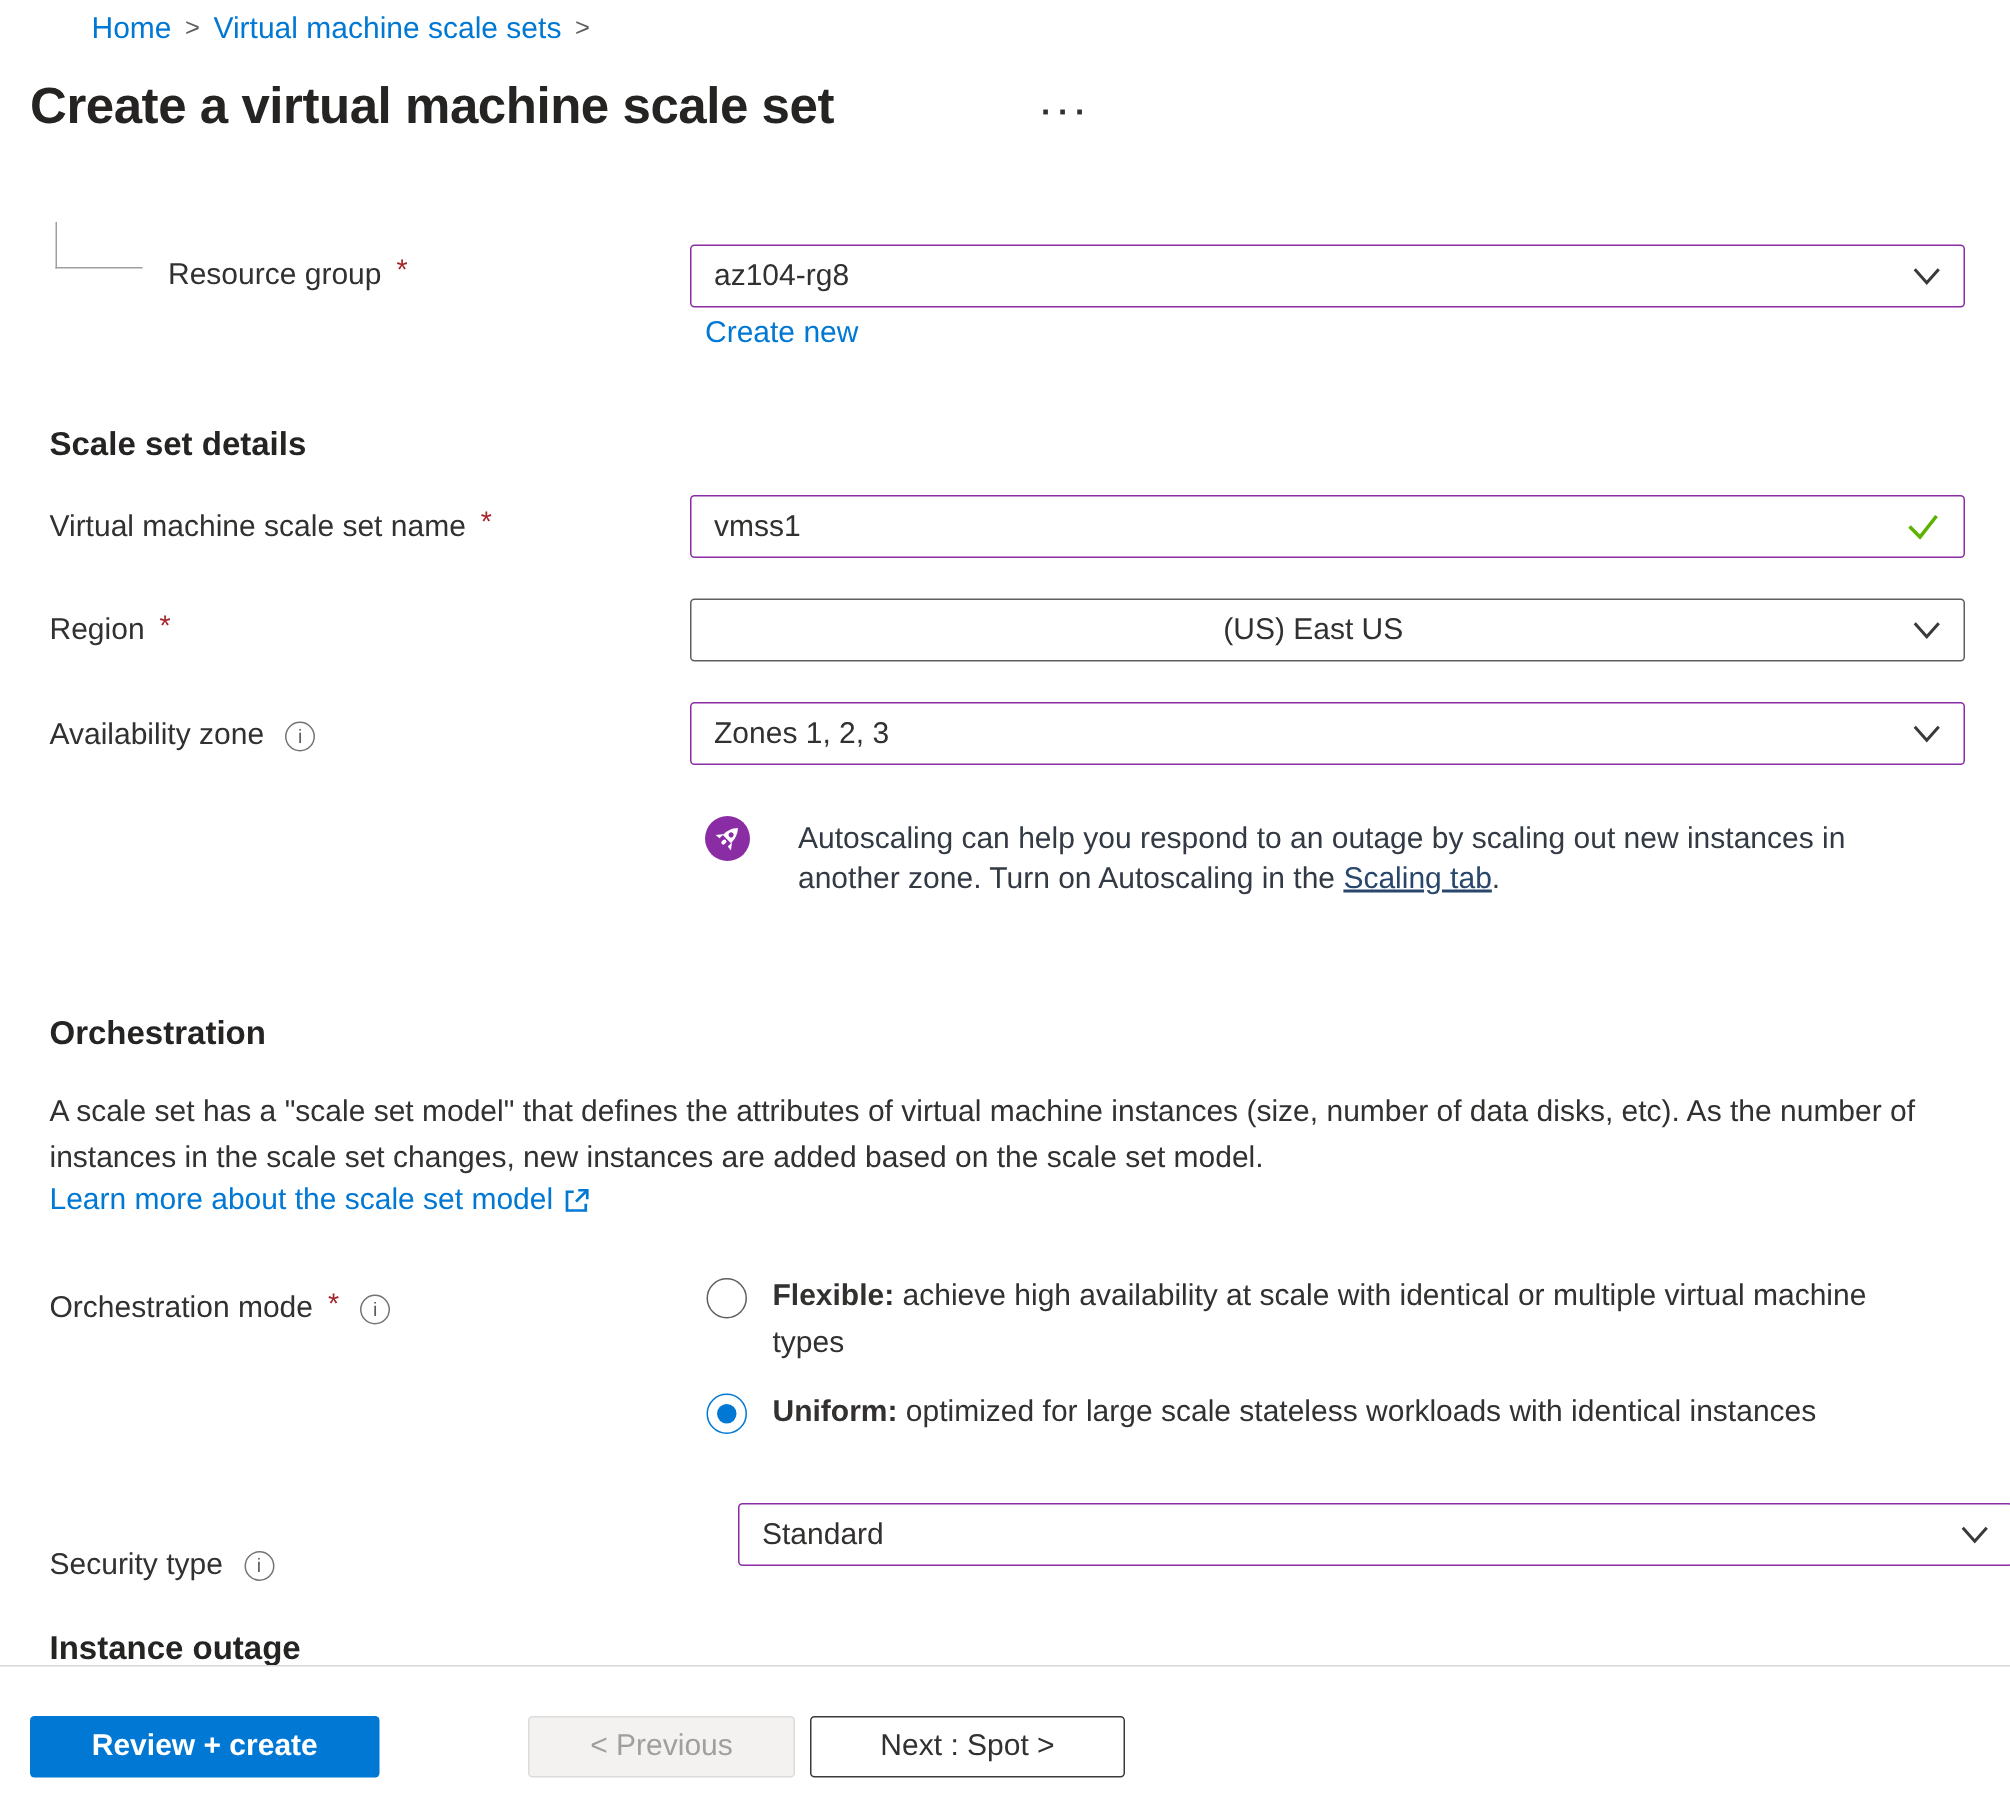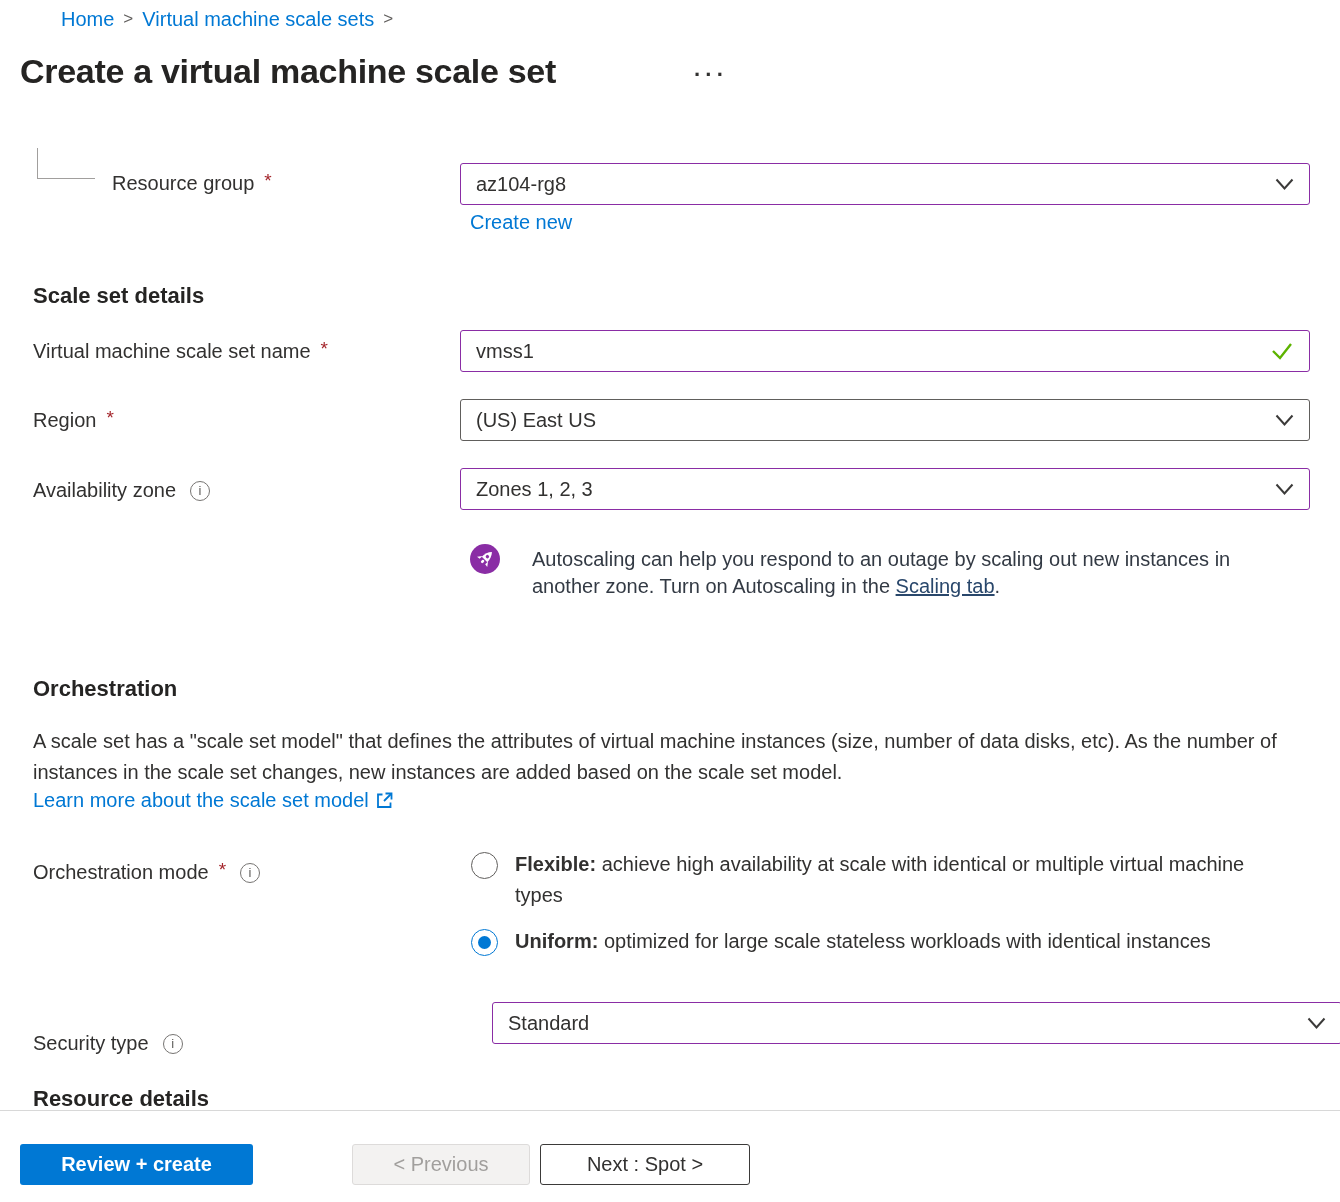--- a/index.html
+++ b/index.html
@@ -111,21 +111,21 @@
       <svg width="24" height="20" viewBox="0 0 24 20">
           <path d="M3 10 L10 17 L21 3" fill="none" stroke="#5db300" stroke-width="2.4"></path>
         </svg>
     </span>
   </div>
 
   <div class="flabel" style="left:33px; top:409px;">
     <span>Region</span>
       <span class="req">*</span>
   </div>
-  <div class="field" style="top:399px;">
+  <div class="field" style="top:399px;text-align:center;">
     <span class="grow">(US) East US</span>
     <span class="chevron">
       <svg width="19" height="13" viewBox="0 0 19 13">
           <path d="M1.5 1.5 L9.5 10.5 L17.5 1.5" fill="none" stroke="#3b3a39" stroke-width="2"></path>
         </svg>
     </span>
   </div>
 
   <div class="flabel" style="left:33px; top:479px;">
     <span>Availability zone</span>
@@ -197,21 +197,21 @@
   </div>
   <div class="field purple" style="top:1002px;margin-left:32px;">
     <span class="grow">Standard</span>
     <span class="chevron">
       <svg width="19" height="13" viewBox="0 0 19 13">
           <path d="M1.5 1.5 L9.5 10.5 L17.5 1.5" fill="none" stroke="#3b3a39" stroke-width="2"></path>
         </svg>
     </span>
   </div>
 
-  <div class="section-heading clipped">Resource details</div>
+  <div class="section-heading clipped">Instance outage</div>
 
   <div class="footer">
     <button class="btn btn-primary">Review + create</button>
     <button class="btn btn-prev">&lt; Previous</button>
     <button class="btn btn-next">Next : Spot &gt;</button>
   </div>
 
 </div>
 
 </body></html>

